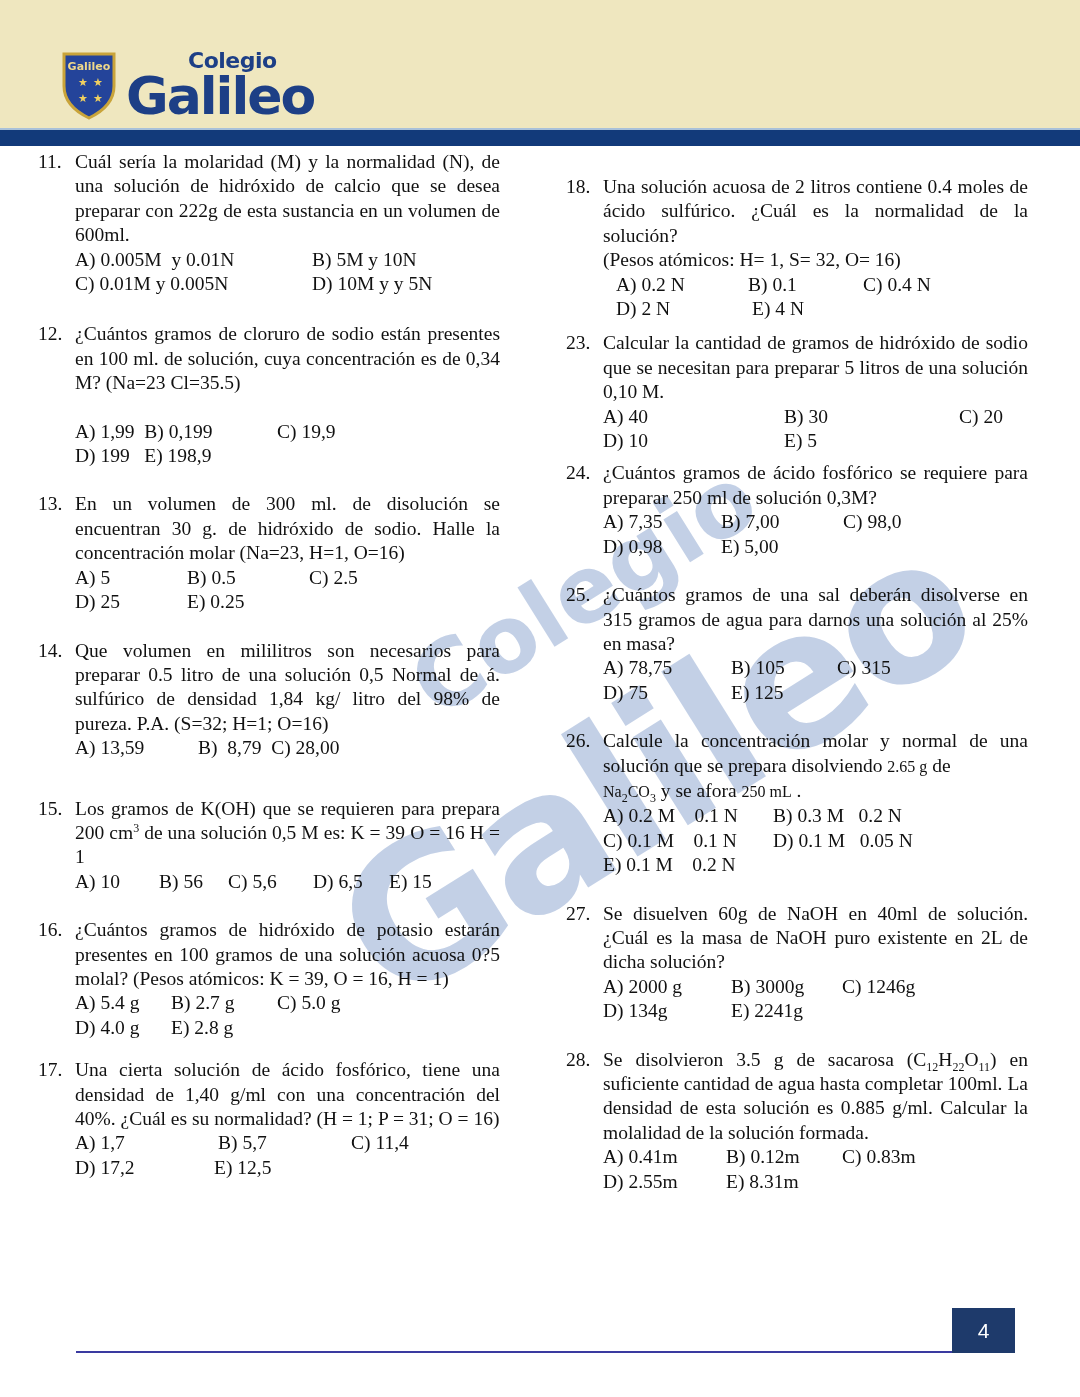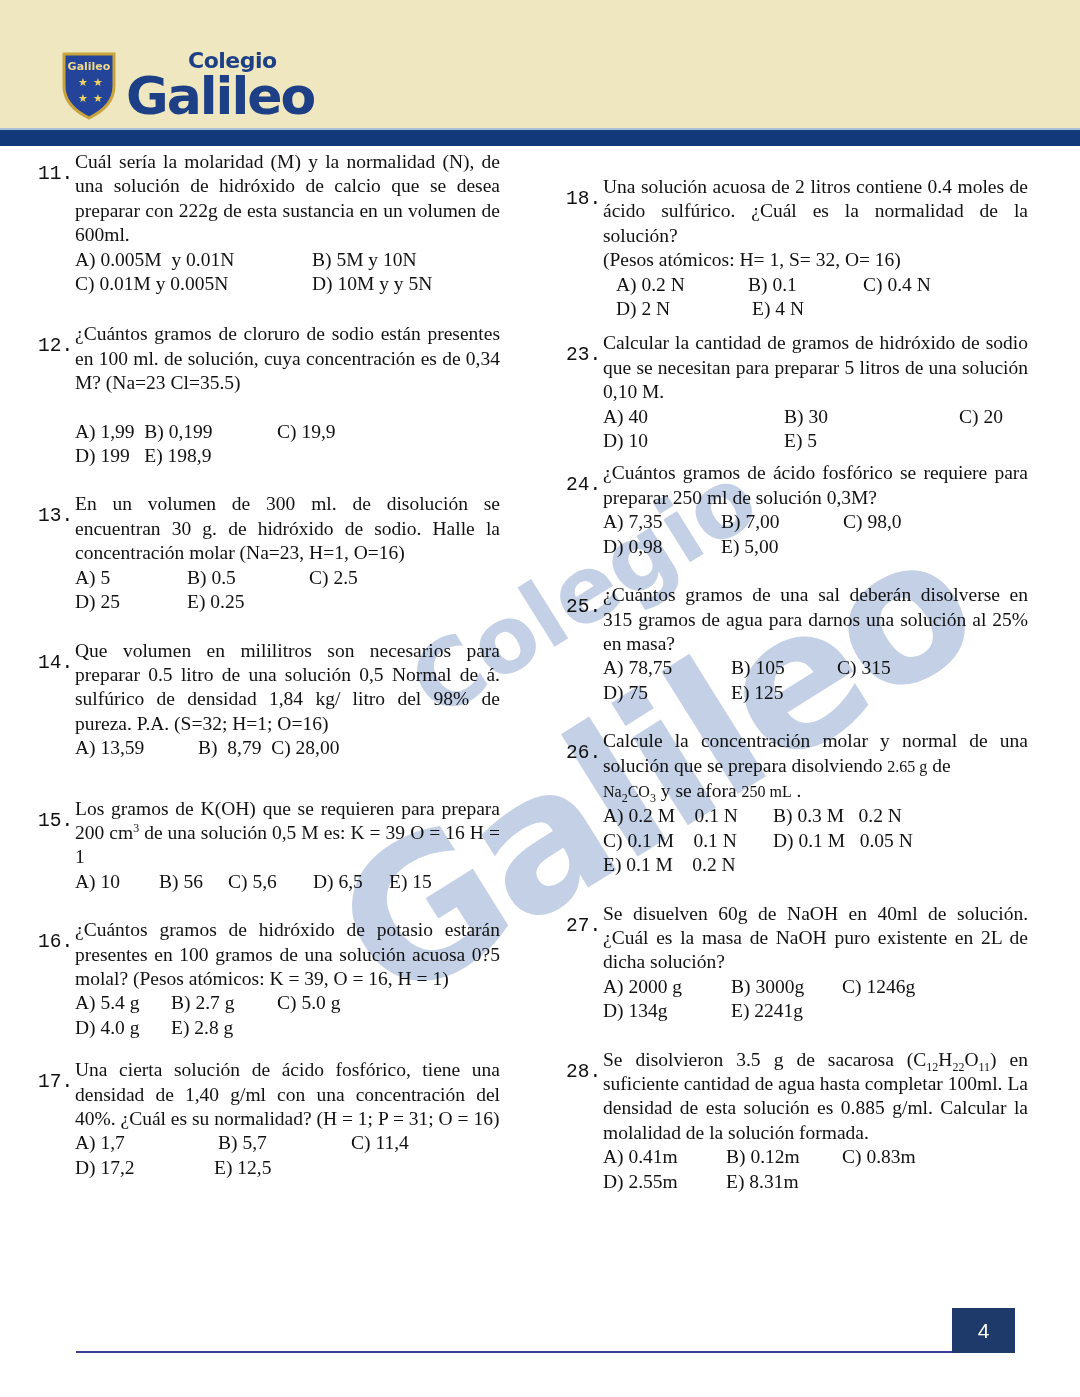--- a/index.html
+++ b/index.html
@@ -33,21 +33,21 @@
   .wm-text2 {
     position: absolute; left: 300px; top: 860px; font-family: "DejaVu Sans", sans-serif; font-weight: bold;
     font-size: 190px; color: rgba(122,150,200,0.45); transform: rotate(-32deg); transform-origin: left top; letter-spacing: -6px;
   }
 
   .col { position: absolute; z-index: 2; width: 462px; }
   .col-left { left: 38px; top: 150px; }
   .col-right { left: 566px; top: 175px; }
 
   .q { position: relative; font-size: 19.5px; line-height: 24.4px; }
-  .q-num { position: absolute; left: 0; top: 12px; font-family: Liberation Mono, monospace; }
+  .q-num { position: absolute; left: 0; top: 0; }
   .q-body { margin-left: 37px; text-align: justify; }
   .opt-row { display: flex; white-space: pre; }
   .opt { white-space: pre; }
   sup, sub { font-size: 12px; line-height: 0; }
   .small { font-size: 16px; }
 
   .footer-line { position: absolute; left: 76px; top: 1351px; width: 876px; height: 2px; background: #3a3aa0; }
   .page-box { position: absolute; left: 952px; top: 1308px; width: 63px; height: 45px; background: #1e3a6b; color: #fff; font-family: "Liberation Sans", sans-serif; font-size: 21px; line-height: 45px; text-align: center; }
 </style>
 </head>

